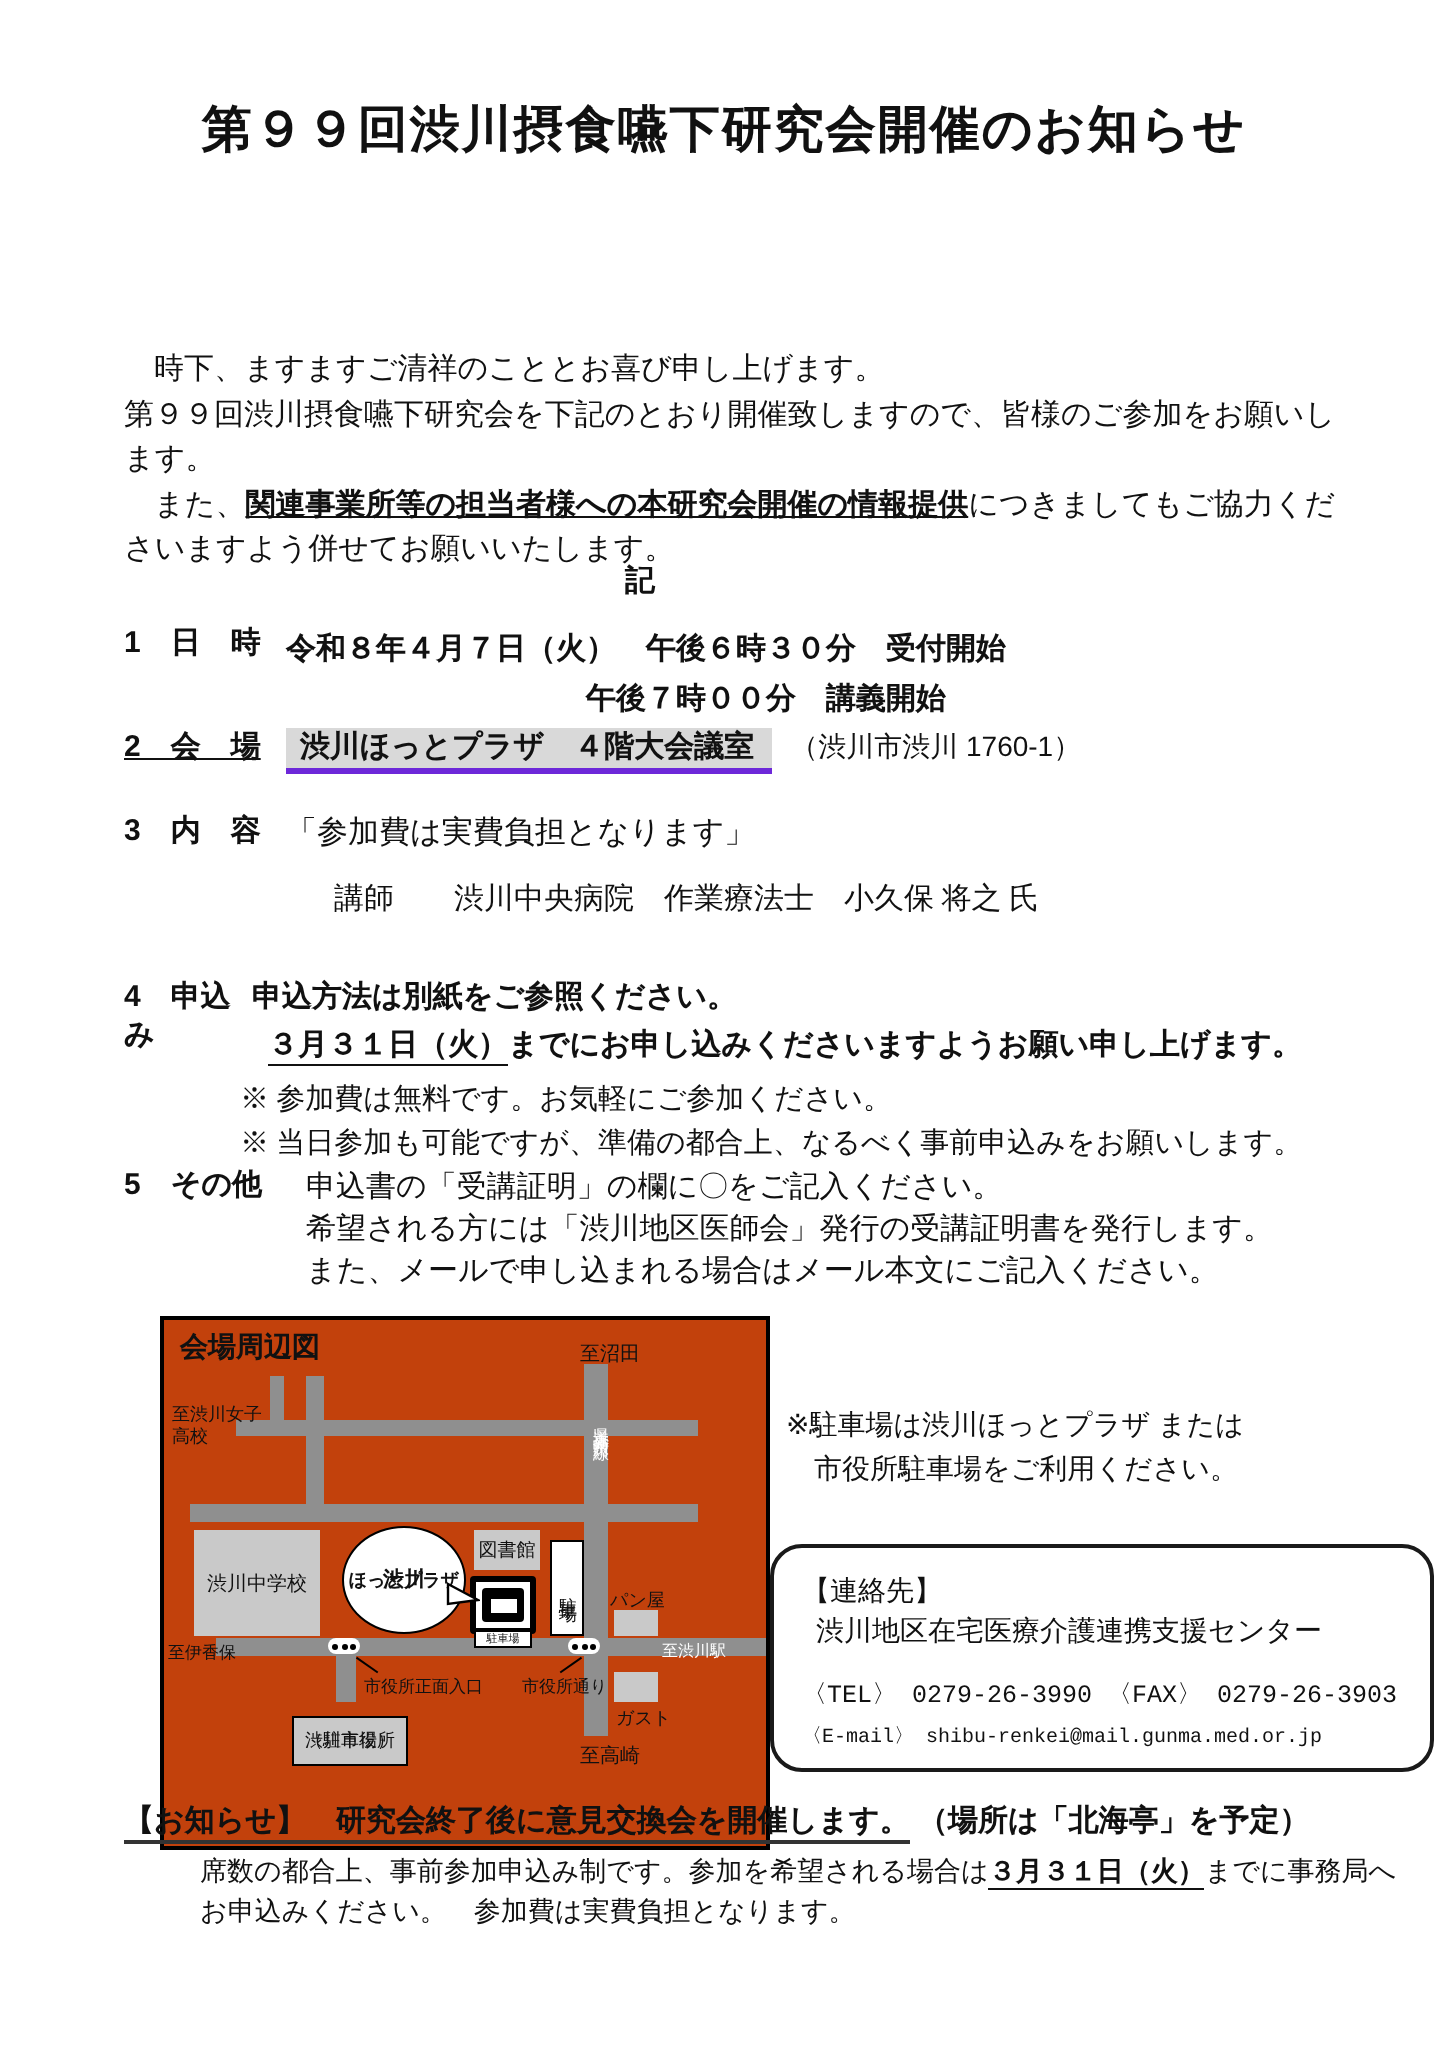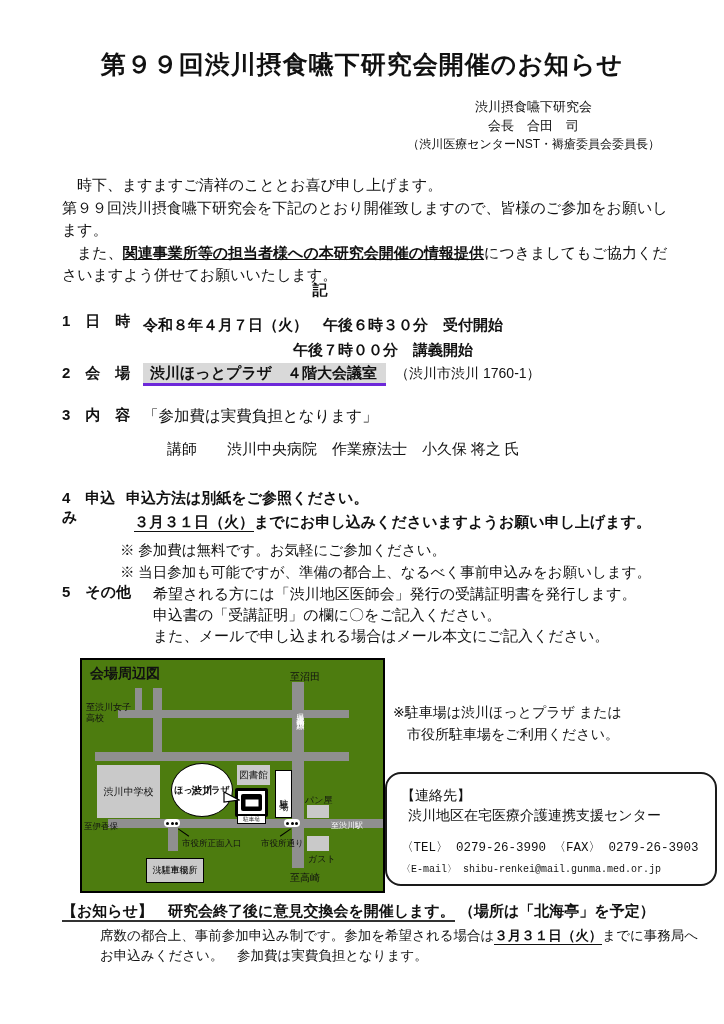--- a/index.html
+++ b/index.html
@@ -15,36 +15,36 @@
 
   .intro{position:absolute;top:174px;left:62px;width:612px;font-size:15px;line-height:22.5px;}
   .intro .em{font-weight:bold;text-decoration:underline;}
 
   .ki{position:absolute;top:281px;left:0;width:640px;text-align:center;font-size:15px;font-weight:bold;}
 
   .row{position:absolute;left:62px;display:flex;font-size:15px;}
   .row .lbl{font-weight:bold;flex:none;}
   .r1{top:312px;} .r1 .lbl{width:81px;} .r1 .cnt{font-weight:bold;line-height:25px;}
   .r1 .ln2{margin-left:150px;}
-  .r2{top:364px;} .r2 .lbl{width:81px;}
+  .r2{top:364px;} .r2 .lbl{width:81px;text-decoration:underline;}
   .venue-hl{font-weight:bold;background:#d9d9d9;border-bottom:3px solid #6d28d9;padding:1px 9px 2px 7px;}
   .addr{font-size:14px;margin-left:9px;}
   .r3{top:406px;} .r3 .lbl{width:81px;}
   .r3 .cnt{font-size:15.5px;}
   .r3 .lect{margin-top:13px;margin-left:24px;font-size:15px;}
   .r4{top:489px;} .r4 .lbl{width:64px;}
   .r4 .ln1{font-weight:bold;}
   .r4 .ln2{font-weight:bold;margin-top:5px;margin-left:8px;}
   .r4 .dl{border-bottom:1.5px solid #111;padding-bottom:1px;}
   .r4 .notes{margin-top:7px;margin-left:-6px;font-size:14.5px;line-height:22px;}
   .r5{top:583px;} .r5 .lbl{width:91px;} .r5 .cnt{line-height:21px;}
 
   
-  .map{position:absolute;left:80px;top:658px;width:305px;height:235px;border:2px solid #000;
-       box-sizing:border-box;background:#4d7c0f;}
+  .map{position:absolute;left:80px;top:658px;width:305px;height:267px;border:2px solid #000;
+       box-sizing:border-box;background:#c2410c;}
   .map *{position:absolute;box-sizing:border-box;}
   .road{background:#8f8f8f;}
   .map-title{left:8px;top:5px;font-size:14px;font-weight:bold;white-space:nowrap;}
   .mlabel{font-size:9px;white-space:nowrap;color:#111;}
   .gbox{background:#c9c9c9;display:flex;align-items:center;justify-content:center;font-size:9.5px;white-space:nowrap;}
   .signal{width:16px;height:8px;background:#fff;border-radius:4px;display:flex;align-items:center;
           justify-content:center;gap:1.5px;}
   .signal i{position:static;width:3px;height:3px;background:#000;border-radius:50%;}
   .vtext{writing-mode:vertical-rl;text-orientation:upright;}
   .pline{width:13px;height:1.2px;background:#000;}
@@ -68,25 +68,20 @@
   .notice .ind{margin-left:38px;}
   .notice .em{font-weight:bold;border-bottom:1.5px solid #111;padding-bottom:1px;}
 </style>
 </head>
 <body>
 
 <div class="doc">
 
   <div class="title">第９９回渋川摂食嚥下研究会開催のお知らせ</div>
 
-  <div class="hdr">
-    <div>渋川摂食嚥下研究会</div>
-    <div>会長　合田　司</div>
-    <div class="sub">（渋川医療センターNST・褥瘡委員会委員長）</div>
-  </div>
 
   <div class="intro">
     <span>　時下、ますますご清祥のこととお喜び申し上げます。</span><br>
     <span>第９９回渋川摂食嚥下研究会を下記のとおり開催致しますので、皆様のご参加をお願いし</span><br>
     <span>ます。</span><br>
     <span>　また、</span><span class="em">関連事業所等の担当者様への本研究会開催の情報提供</span><span>につきましてもご協力くだ</span><br>
     <span>さいますよう併せてお願いいたします。</span>
   </div>
 
   <div class="ki">記</div>
@@ -124,22 +119,22 @@
       <div class="notes serif">
         <div>※ 参加費は無料です。お気軽にご参加ください。</div>
         <div>※ 当日参加も可能ですが、準備の都合上、なるべく事前申込みをお願いします。</div>
       </div>
     </div>
   </div>
 
   <div class="row r5">
     <div class="lbl">5　その他</div>
     <div class="cnt">
+      <div>申込書の「受講証明」の欄に〇をご記入ください。</div>
       <div>希望される方には「渋川地区医師会」発行の受講証明書を発行します。</div>
-      <div>申込書の「受講証明」の欄に〇をご記入ください。</div>
       <div>また、メールで申し込まれる場合はメール本文にご記入ください。</div>
     </div>
   </div>
 
   <div class="map">
     <div class="map-title">会場周辺図</div>
 
     <div class="road" style="left:36px;top:50px;width:231px;height:8px;"></div>
     <div class="road" style="left:13px;top:92px;width:254px;height:9px;"></div>
     <div class="road" style="left:26px;top:159px;width:275px;height:9px;"></div>

